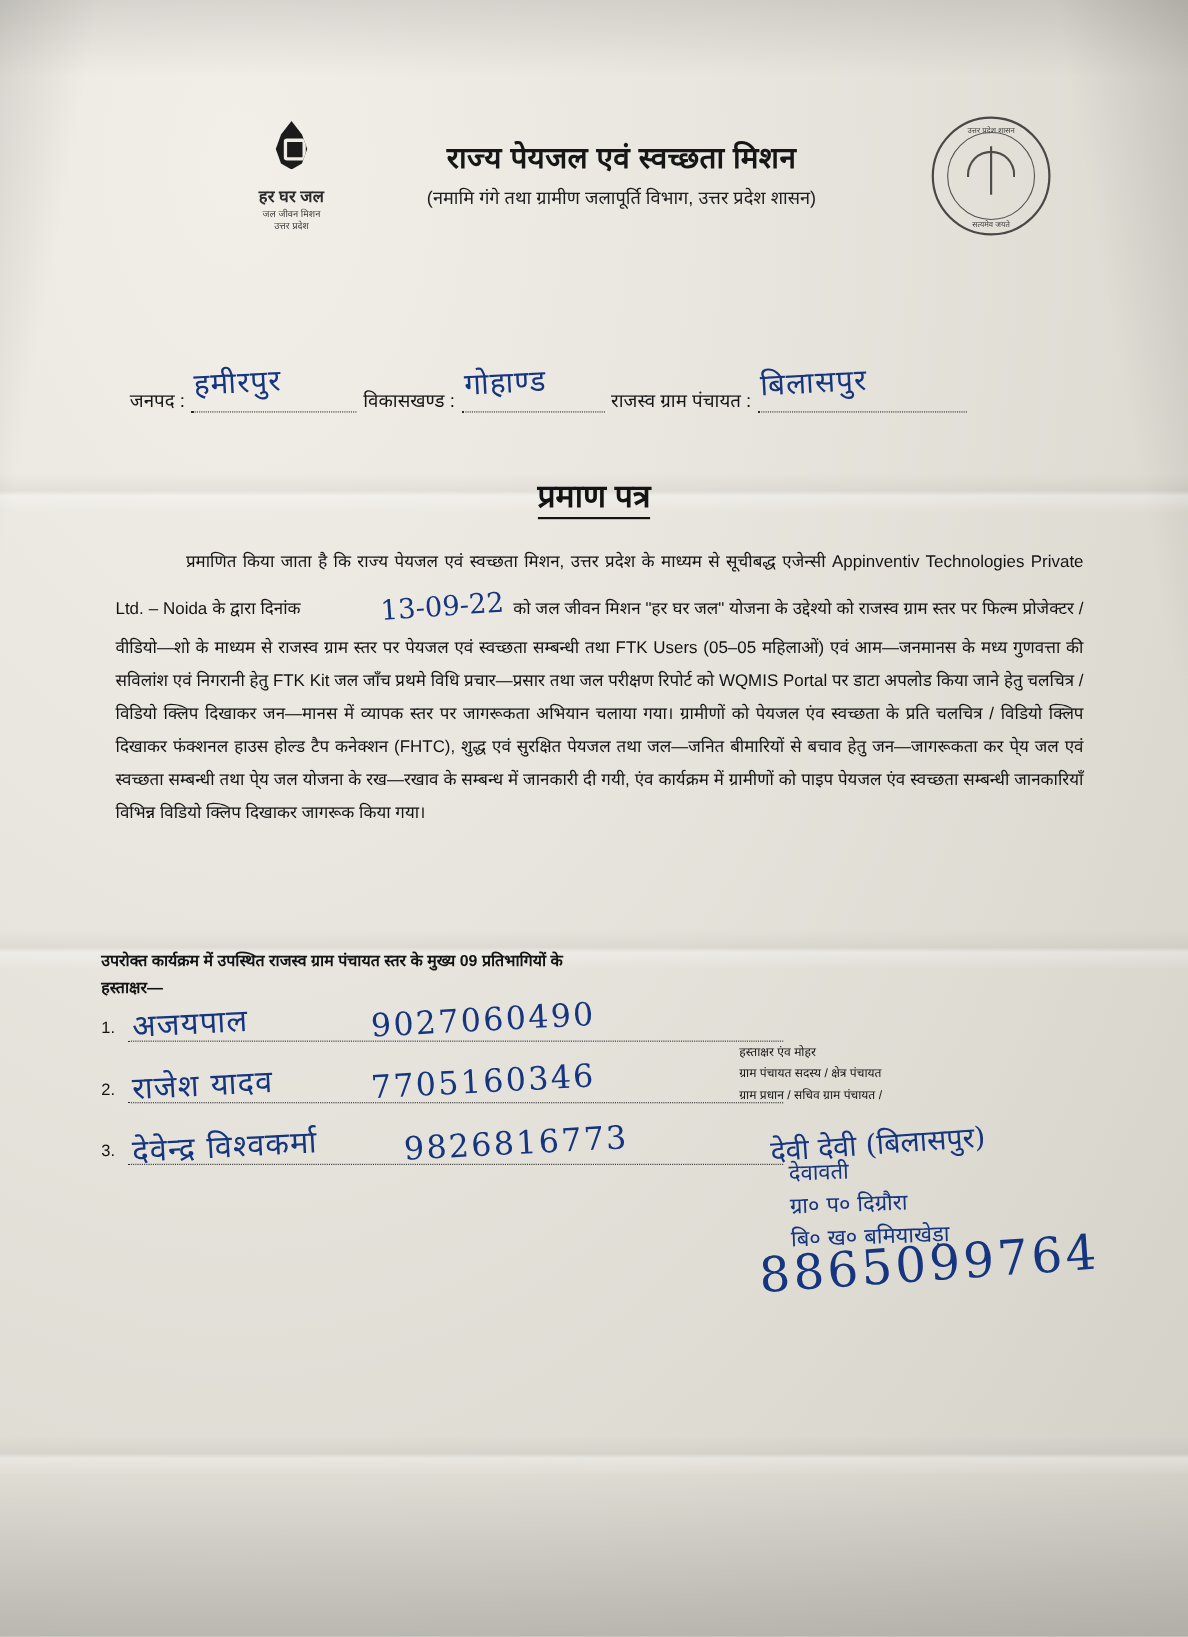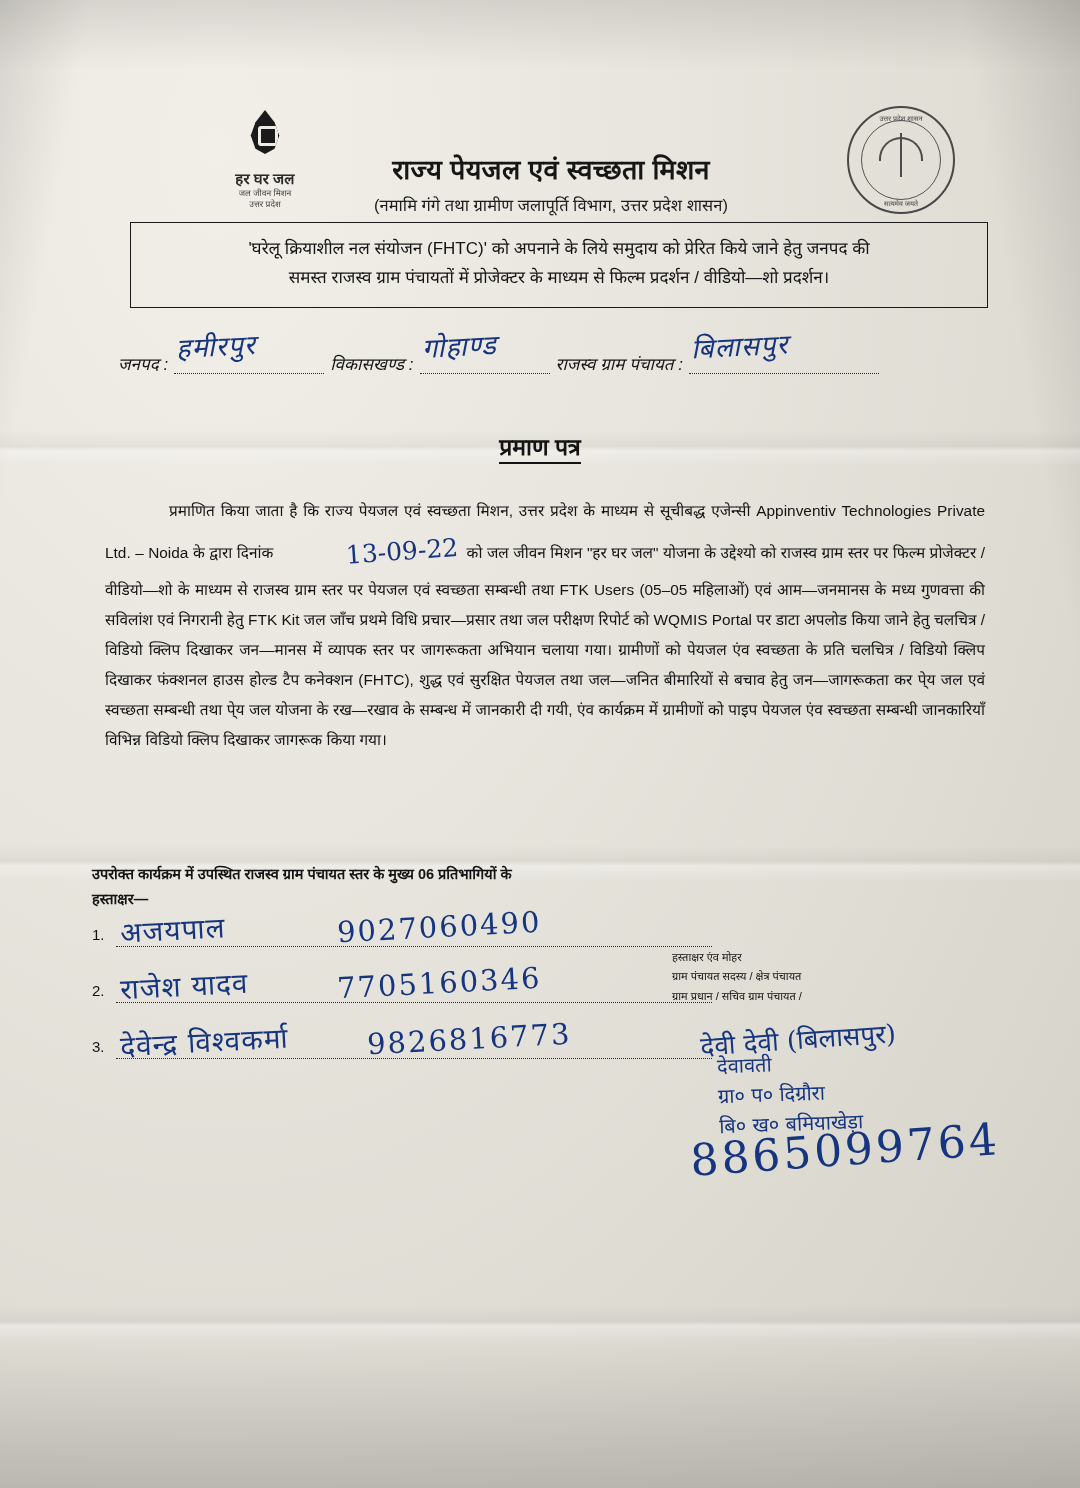--- a/index.html
+++ b/index.html
@@ -47,21 +47,21 @@
     clip-path:polygon(50% 0%, 78% 28%, 92% 58%, 78% 88%, 50% 100%, 22% 88%, 8% 58%, 22% 28%);
     position:relative;
   }
   .drop:after{
     content:"";position:absolute;left:10px;top:16px;width:14px;height:14px;
     border:3px solid #efece6;border-radius:3px;
   }
   .logo-left .l1{font-size:15px;font-weight:bold;color:#2a2a2a;margin-top:14px;letter-spacing:.2px;font-family:Liberation Serif, serif;}
   .logo-left .l2{font-size:8.5px;color:#3a3a3a;line-height:1.25;text-align:center;}
   .title-block{
-    position:absolute;left:196px;top:6px;width:520px;text-align:center;margin-top:26px;
+    position:absolute;left:210px;top:6px;width:520px;text-align:center;
   }
   .title-main{
     font-size:27px;font-weight:bold;color:#161616;letter-spacing:.3px;
     font-family:"Liberation Sans", sans-serif;
   }
   .title-sub{font-size:16.5px;color:#1d1d1d;margin-top:6px;}
   .emblem{
     position:absolute;right:30px;top:-12px;width:104px;height:104px;border-radius:50%;
     border:2px solid #2e2e2e;
     display:flex;align-items:center;justify-content:center;
@@ -88,21 +88,21 @@
     border:1.6px solid #1a1a1a;
     padding:12px 18px 14px 18px;
     text-align:center;
   }
   .subject-box div{font-size:17px;color:#141414;line-height:1.7;}
 
   
   .fill-row{
     position:absolute;left:118px;top:352px;width:880px;
     font-size:17px;color:#151515;
-    display:flex;align-items:center;font-style:italic;
+    display:flex;align-items:flex-end;
   }
   .fl-label{white-space:nowrap;}
   .dots{
     flex:0 0 auto;border-bottom:1.5px dotted #2b2b2b;height:20px;margin:0 6px;
   }
   .hand{
     font-family:"DejaVu Serif", serif;
     color:#1e3a8a;
     transform:rotate(-3deg);
     white-space:nowrap;
@@ -111,21 +111,21 @@
   .w-d1{width:150px;position:relative;}
   .w-d2{width:130px;position:relative;}
   .w-d3{width:190px;position:relative;}
   .hw-over{
     position:absolute;left:2px;top:-26px;font-size:27px;letter-spacing:1px;
   }
 
   
   .pramaan{
     position:absolute;left:0;right:0;top:430px;text-align:center;
-    font-size:23px;font-weight:bold;color:#131313;
+    font-size:29px;font-weight:bold;color:#131313;
   }
   .pramaan span{border-bottom:2px solid #131313;padding-bottom:2px;}
 
   
   .body{
     position:absolute;left:105px;top:496px;width:880px;
     font-size:15.4px;color:#131313;line-height:1.95;text-align:justify;
   }
   .body p{margin:0 0 14px 0;}
   .indent{ text-indent:64px; }
@@ -205,24 +205,20 @@
         <div class="title-sub">(नमामि गंगे तथा ग्रामीण जलापूर्ति विभाग, उत्तर प्रदेश शासन)</div>
       </div>
 
       <div class="emblem">
         <div class="emblem-top">उत्तर प्रदेश शासन</div>
         <div class="inner"></div>
         <div class="emblem-bot">सत्यमेव जयते</div>
       </div>
     </div>
 
-    <div class="subject-box">
-      <div>'घरेलू क्रियाशील नल संयोजन (FHTC)' को अपनाने के लिये समुदाय को प्रेरित किये जाने हेतु जनपद की</div>
-      <div>समस्त राजस्व ग्राम पंचायतों में प्रोजेक्टर के माध्यम से फिल्म प्रदर्शन / वीडियो—शो प्रदर्शन।</div>
-    </div>
 
     <div class="fill-row">
       <span class="fl-label">जनपद :</span>
       <span class="dots w-d1">
         <span class="hw-over hand-ink hand">हमीरपुर</span>
       </span>
       <span class="fl-label">विकासखण्ड :</span>
       <span class="dots w-d2">
         <span class="hw-over hand-ink hand">गोहाण्ड</span>
       </span>
@@ -238,21 +234,21 @@
 
     <div class="body">
       <p class="indent">
         <span>प्रमाणित किया जाता है कि राज्य पेयजल एवं स्वच्छता मिशन, उत्तर प्रदेश के माध्यम से सूचीबद्ध एजेन्सी Appinventiv Technologies Private Ltd. – Noida के द्वारा दिनांक</span>
         <span class="date-ink">13-09-22</span>
         <span>को जल जीवन मिशन "हर घर जल" योजना के उद्देश्यो को राजस्व ग्राम स्तर पर फिल्म प्रोजेक्टर / वीडियो—शो के माध्यम से राजस्व ग्राम स्तर पर पेयजल एवं स्वच्छता सम्बन्धी तथा FTK Users (05–05 महिलाओं) एवं आम—जनमानस के मध्य गुणवत्ता की सविलांश एवं निगरानी हेतु FTK Kit जल जाँच प्रथमे विधि प्रचार—प्रसार तथा जल परीक्षण रिपोर्ट को WQMIS Portal पर डाटा अपलोड किया जाने हेतु चलचित्र / विडियो क्लिप दिखाकर जन—मानस में व्यापक स्तर पर जागरूकता अभियान चलाया गया। ग्रामीणों को पेयजल एंव स्वच्छता के प्रति चलचित्र / विडियो क्लिप दिखाकर फंक्शनल हाउस होल्ड टैप कनेक्शन (FHTC), शुद्ध एवं सुरक्षित पेयजल तथा जल—जनित बीमारियों से बचाव हेतु जन—जागरूकता कर पे्य जल एवं स्वच्छता सम्बन्धी तथा पे्य जल योजना के रख—रखाव के सम्बन्ध में जानकारी दी गयी, एंव कार्यक्रम में ग्रामीणों को पाइप पेयजल एंव स्वच्छता सम्बन्धी जानकारियाँ विभिन्न विडियो क्लिप दिखाकर जागरूक किया गया।</span>
       </p>
     </div>
 
     <div class="sig-intro">
-      <div>उपरोक्त कार्यक्रम में उपस्थित राजस्व ग्राम पंचायत स्तर के मुख्य 06 प्रतिभागियों के</div>
+      <div>उपरोक्त कार्यक्रम में उपस्थित राजस्व ग्राम पंचायत स्तर के मुख्य 09 प्रतिभागियों के</div>
       <div>हस्ताक्षर—</div>
     </div>
 
     <div class="sig-list">
       <div class="sig-item">
         <span class="num">1.</span>
         <span class="line"></span>
         <span class="hw">अजयपाल</span>
         <span class="ph">9027060490</span>
       </div>

